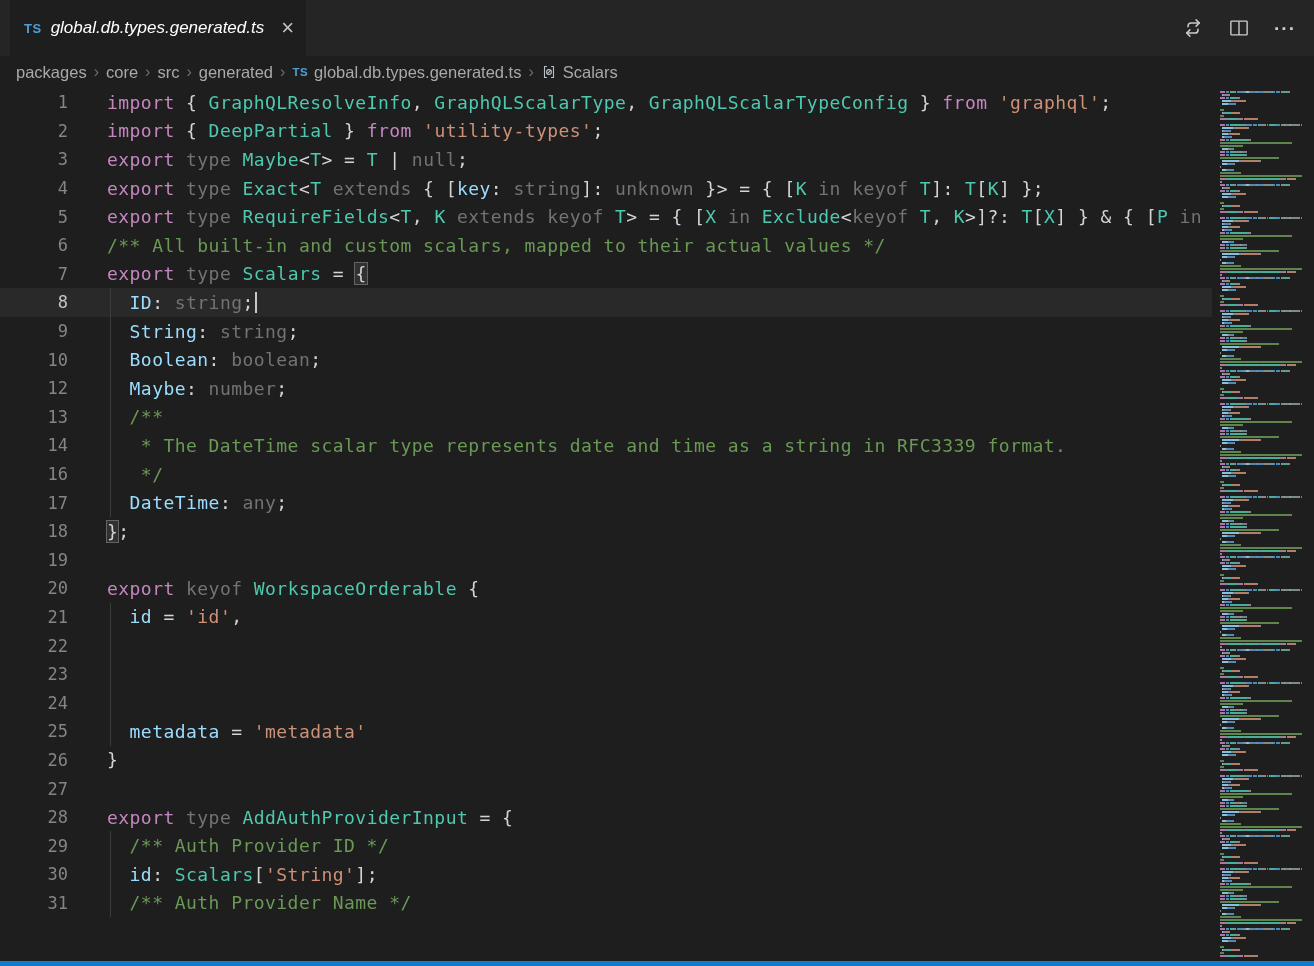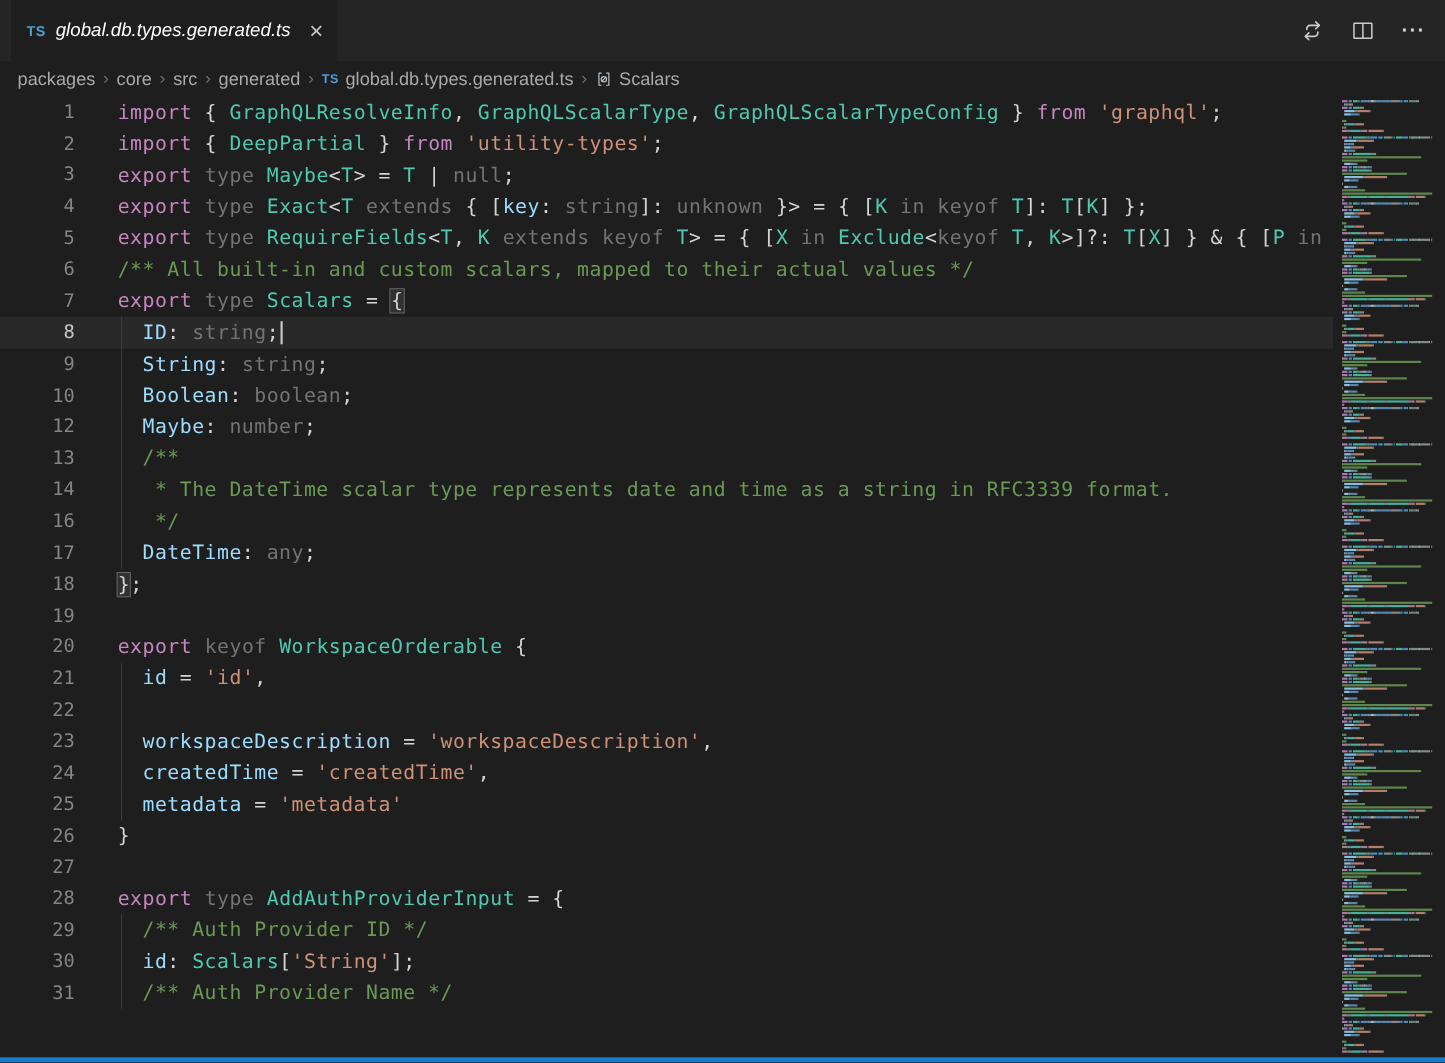--- a/index.html
+++ b/index.html
@@ -199,22 +199,22 @@
         <div class="code-row"><span class="gutter">12</span><div class="indent-guide"></div><span class="code-text"><span class="tk-pn">  </span><span class="tk-pr">Maybe</span><span class="tk-pn">: </span><span class="tk-k2">number</span><span class="tk-pn">;</span></span></div>
         <div class="code-row"><span class="gutter">13</span><div class="indent-guide"></div><span class="code-text"><span class="tk-cm">  /**</span></span></div>
         <div class="code-row"><span class="gutter">14</span><div class="indent-guide"></div><span class="code-text"><span class="tk-cm">   * The DateTime scalar type represents date and time as a string in RFC3339 format.</span></span></div>
         <div class="code-row"><span class="gutter">16</span><div class="indent-guide"></div><span class="code-text"><span class="tk-cm">   */</span></span></div>
         <div class="code-row"><span class="gutter">17</span><div class="indent-guide"></div><span class="code-text"><span class="tk-pn">  </span><span class="tk-pr">DateTime</span><span class="tk-pn">: </span><span class="tk-k2">any</span><span class="tk-pn">;</span></span></div>
         <div class="code-row"><span class="gutter">18</span><span class="code-text"><span class="tk-pb">}</span><span class="tk-pn">;</span></span></div>
         <div class="code-row"><span class="gutter">19</span><span class="code-text"></span></div>
         <div class="code-row"><span class="gutter">20</span><span class="code-text"><span class="tk-k1">export</span><span class="tk-pn"> </span><span class="tk-k2">keyof</span><span class="tk-pn"> </span><span class="tk-ty">WorkspaceOrderable</span><span class="tk-pn"> {</span></span></div>
         <div class="code-row"><span class="gutter">21</span><div class="indent-guide"></div><span class="code-text"><span class="tk-pn">  </span><span class="tk-pr">id</span><span class="tk-pn"> = </span><span class="tk-st">'id'</span><span class="tk-pn">,</span></span></div>
         <div class="code-row"><span class="gutter">22</span><div class="indent-guide"></div></div>
-        <div class="code-row"><span class="gutter">23</span><div class="indent-guide"></div><span class="code-text"><span class="tk-pn">  </span><span class="tk-pr">workspaceDescription</span><span class="tk-pn"> = </span><span class="tk-st">'workspaceDescription'</span><span class="tk-pn">,</span></span></div>
-        <div class="code-row"><span class="gutter">24</span><div class="indent-guide"></div><span class="code-text"><span class="tk-pn">  </span><span class="tk-pr">createdTime</span><span class="tk-pn"> = </span><span class="tk-st">'createdTime'</span><span class="tk-pn">,</span></span></div>
+        <div class="code-row"><span class="gutter">23</span><div class="indent-guide"></div></div>
+        <div class="code-row"><span class="gutter">24</span><div class="indent-guide"></div></div>
         <div class="code-row"><span class="gutter">25</span><div class="indent-guide"></div><span class="code-text"><span class="tk-pn">  </span><span class="tk-pr">metadata</span><span class="tk-pn"> = </span><span class="tk-st">'metadata'</span></span></div>
         <div class="code-row"><span class="gutter">26</span><span class="code-text"><span class="tk-pn">}</span></span></div>
         <div class="code-row"><span class="gutter">27</span><span class="code-text"></span></div>
         <div class="code-row"><span class="gutter">28</span><span class="code-text"><span class="tk-k1">export</span><span class="tk-pn"> </span><span class="tk-k2">type</span><span class="tk-pn"> </span><span class="tk-ty">AddAuthProviderInput</span><span class="tk-pn"> = {</span></span></div>
         <div class="code-row"><span class="gutter">29</span><div class="indent-guide"></div><span class="code-text"><span class="tk-cm">  /** Auth Provider ID */</span></span></div>
         <div class="code-row"><span class="gutter">30</span><div class="indent-guide"></div><span class="code-text"><span class="tk-pn">  </span><span class="tk-pr">id</span><span class="tk-pn">: </span><span class="tk-ty">Scalars</span><span class="tk-pn">[</span><span class="tk-st">'String'</span><span class="tk-pn">];</span></span></div>
         <div class="code-row"><span class="gutter">31</span><div class="indent-guide"></div><span class="code-text"><span class="tk-cm">  /** Auth Provider Name */</span></span></div>
       </div>
     <div class="minimap" id="minimap">
         <div class="mm-row">

